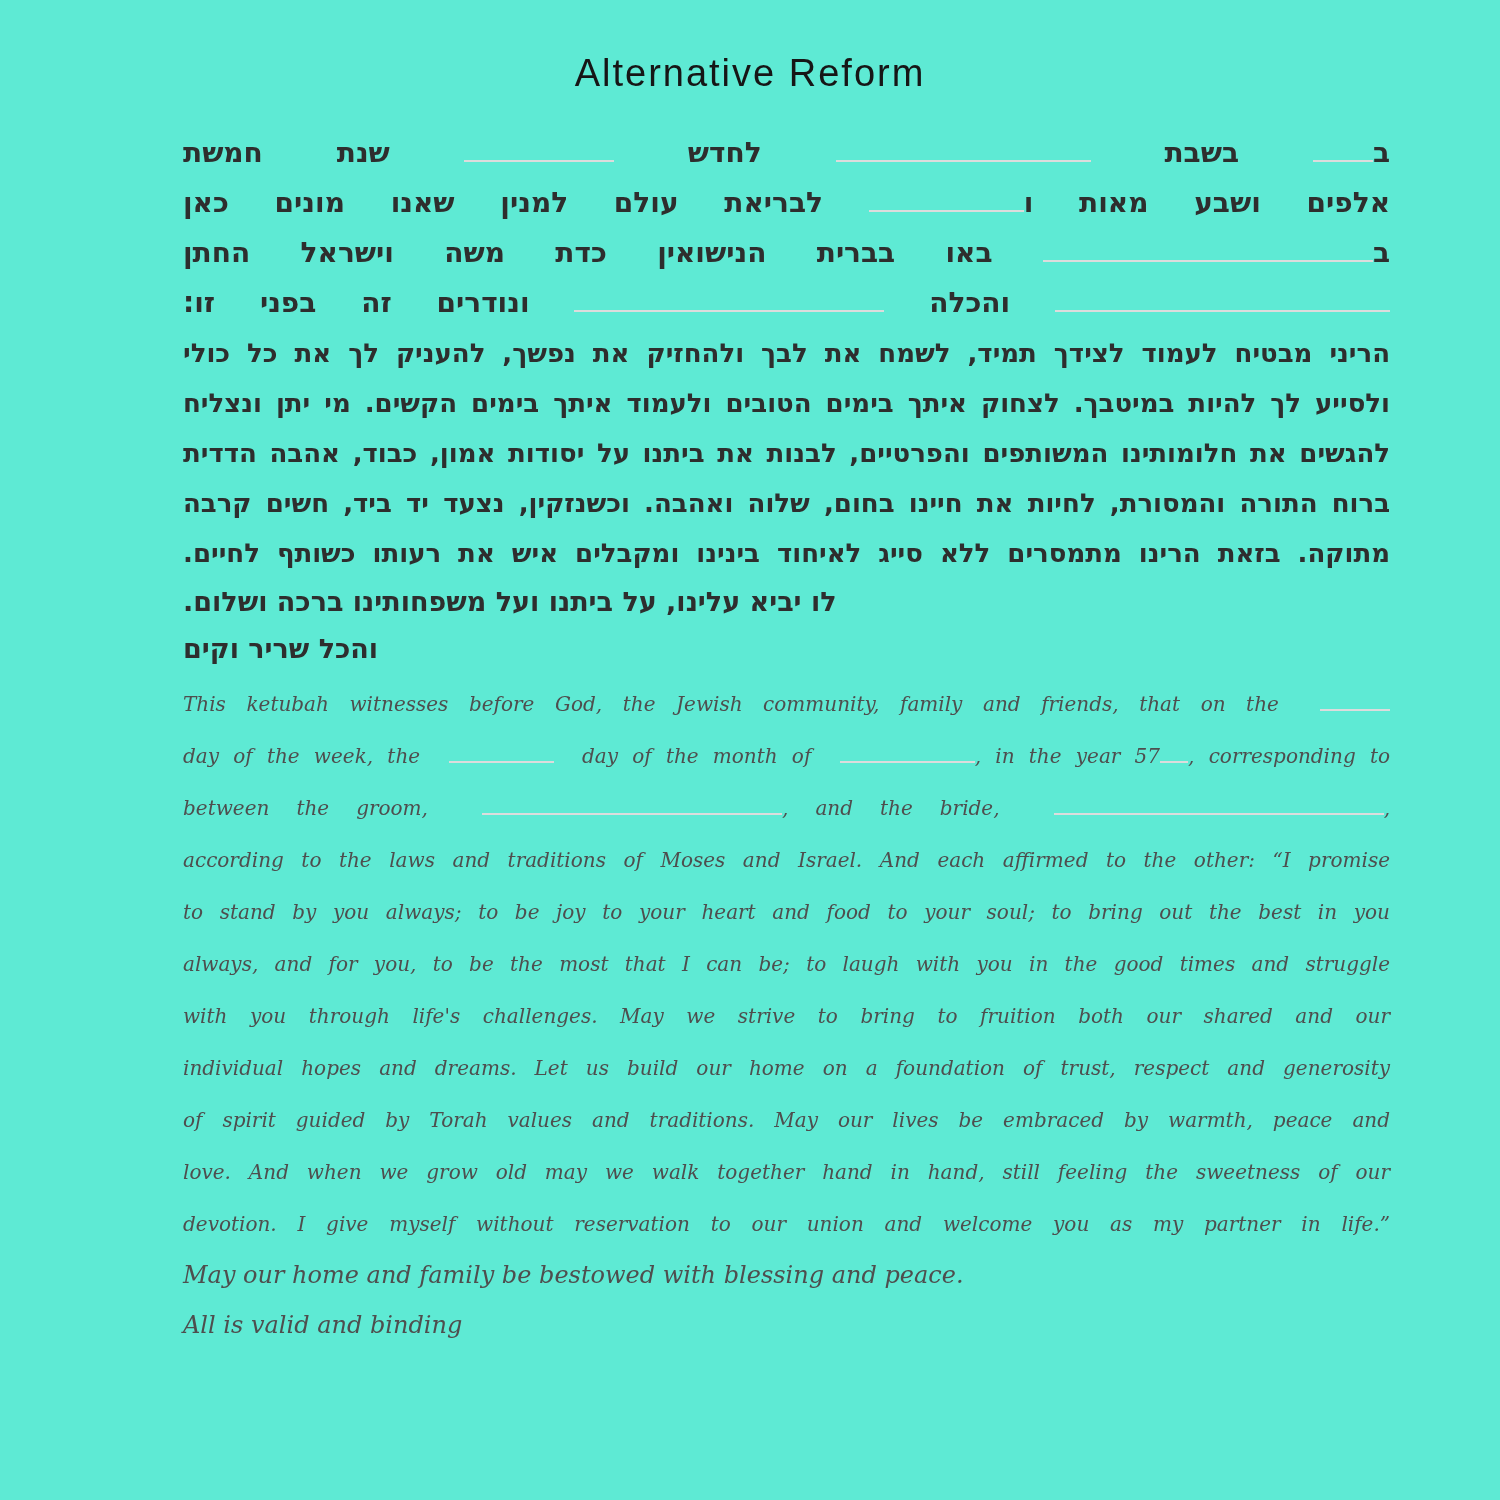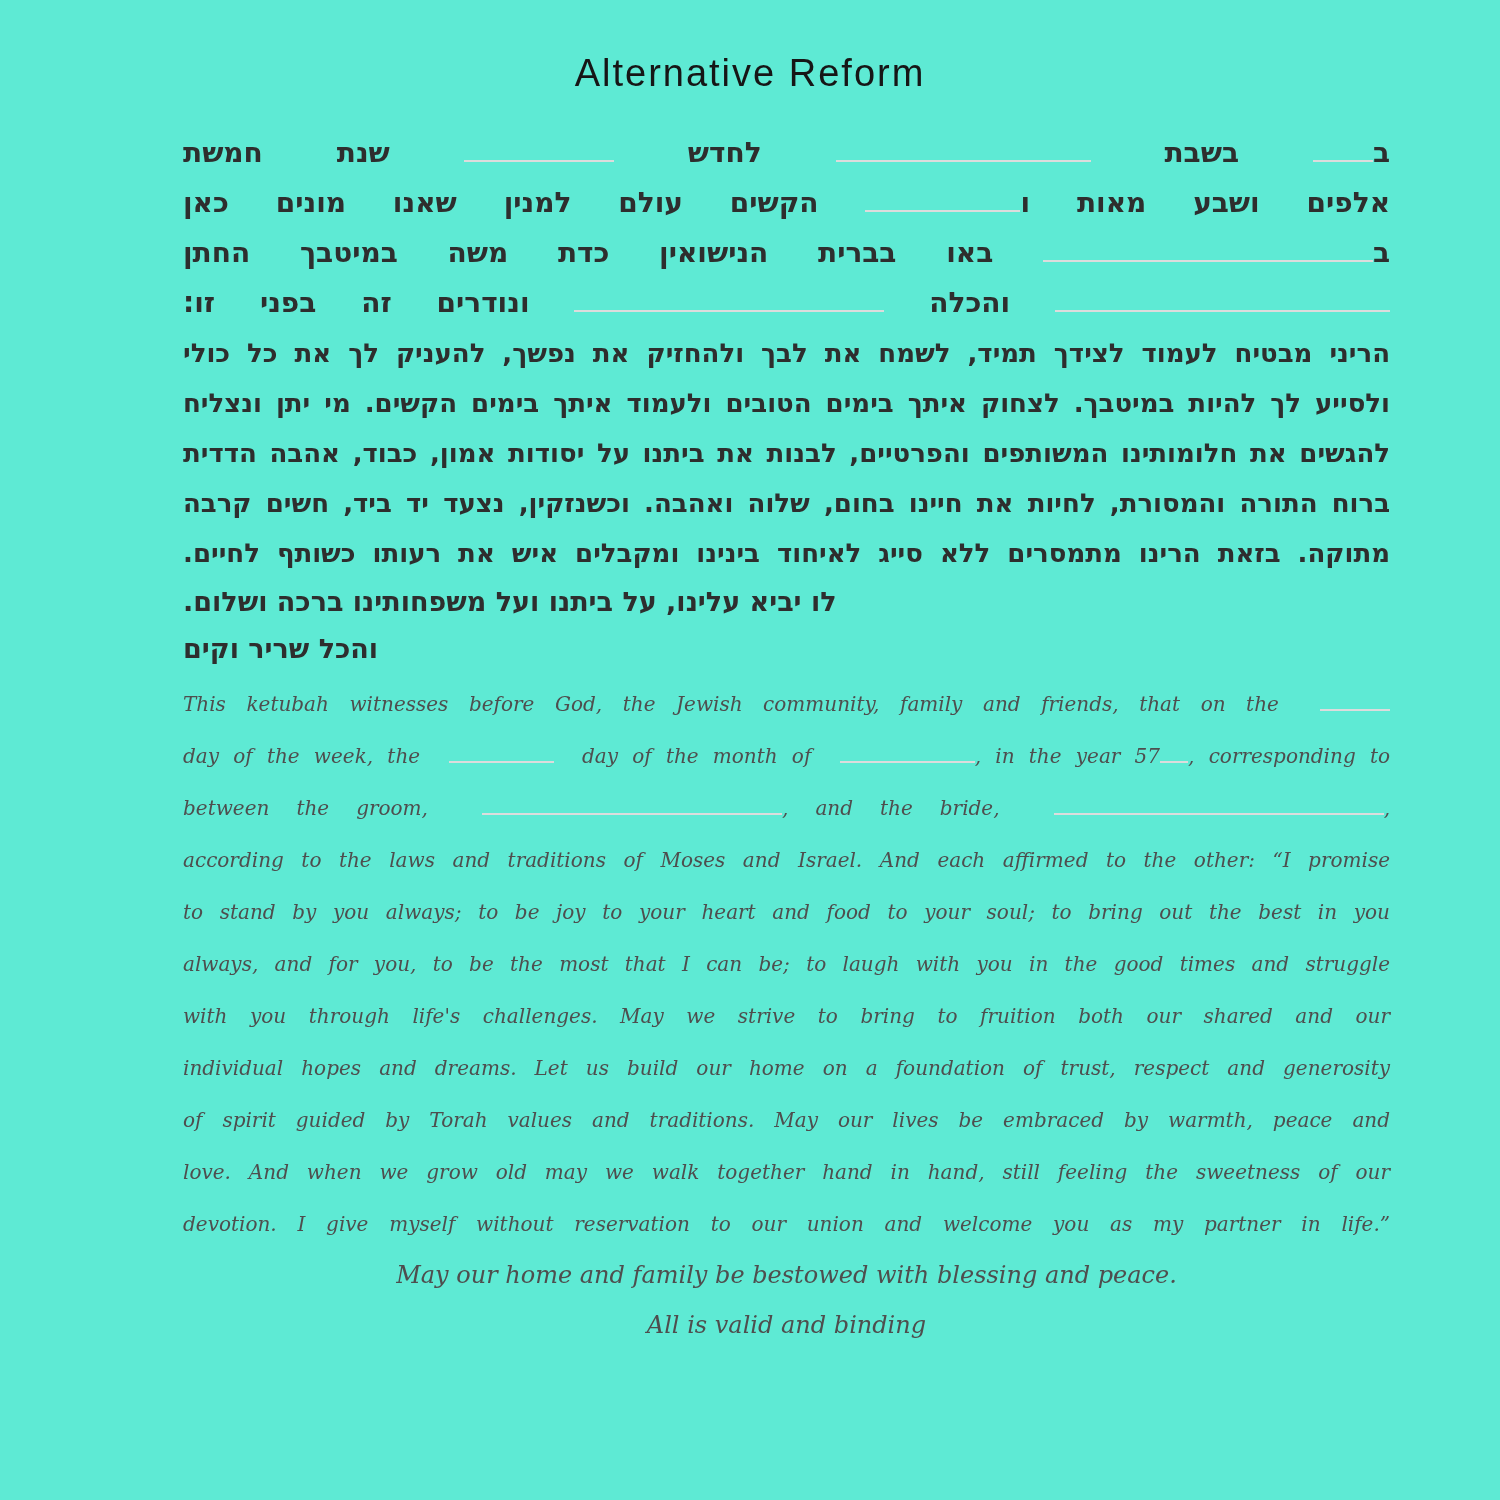--- a/index.html
+++ b/index.html
@@ -12,39 +12,39 @@
   .content{margin:32px 110px 0 183px;}
   
   .heb{direction:rtl;unicode-bidi:embed;font-family:"DejaVu Sans",sans-serif;font-weight:700;color:#2e2e2e;margin-top:20px;}
   .heb-fill-line{font-size:28px;line-height:50px;text-align:justify;text-align-last:justify;}
   .heb-par-line{font-size:26px;line-height:50px;text-align:justify;text-align-last:justify;}
   .heb-center{font-size:27px;line-height:47px;text-align:left;}
   
   .eng{font-family:"DejaVu Serif","Liberation Serif",serif;font-style:italic;color:#4e4e4e;}
   .eng-line{font-size:20px;line-height:52px;text-align:justify;text-align-last:justify;font-style:italic;}
   .eng-fill-lines .eng-line:nth-child(4){padding-left:15px;}
-  .eng-center{font-size:24px;line-height:50px;text-align:center;}
+  .eng-center{font-size:24px;line-height:50px;text-align:left;}
   .eng-block{margin-top:6px;}
   
   .blank{display:inline-block;height:18px;border-bottom:2px solid #dcdcdc;}
 </style>
 </head>
 <body>
 
 <div class="page">
 
   <div class="title">Alternative Reform</div>
 
   <div class="content">
 
     <div class="heb">
       <div>
         <div class="heb-fill-line"><span>ב</span><span class="blank" style="width: 60px;"></span>&nbsp; <span>בשבת</span>&nbsp; <span class="blank" style="width: 255px;"></span>&nbsp; <span>לחדש</span>&nbsp; <span class="blank" style="width: 150px;"></span>&nbsp; <span>שנת</span>&nbsp; <span>חמשת</span></div>
-        <div class="heb-fill-line"><span>אלפים</span>&nbsp; <span>ושבע</span>&nbsp; <span>מאות</span>&nbsp; <span>ו</span><span class="blank" style="width: 155px;"></span>&nbsp; <span>הקשים</span>&nbsp; <span>עולם</span>&nbsp; <span>למנין</span>&nbsp; <span>שאנו</span>&nbsp; <span>מונים</span>&nbsp; <span>כאן</span></div>
-        <div class="heb-fill-line"><span>ב</span><span class="blank" style="width: 330px;"></span>&nbsp; <span>באו</span>&nbsp; <span>בברית</span>&nbsp; <span>הנישואין</span>&nbsp; <span>כדת</span>&nbsp; <span>משה</span>&nbsp; <span>במיטבך</span>&nbsp; <span>החתן</span></div>
+        <div class="heb-fill-line"><span>אלפים</span>&nbsp; <span>ושבע</span>&nbsp; <span>מאות</span>&nbsp; <span>ו</span><span class="blank" style="width: 155px;"></span>&nbsp; <span>לבריאת</span>&nbsp; <span>עולם</span>&nbsp; <span>למנין</span>&nbsp; <span>שאנו</span>&nbsp; <span>מונים</span>&nbsp; <span>כאן</span></div>
+        <div class="heb-fill-line"><span>ב</span><span class="blank" style="width: 330px;"></span>&nbsp; <span>באו</span>&nbsp; <span>בברית</span>&nbsp; <span>הנישואין</span>&nbsp; <span>כדת</span>&nbsp; <span>משה</span>&nbsp; <span>וישראל</span>&nbsp; <span>החתן</span></div>
         <div class="heb-fill-line"><span class="blank" style="width: 335px;"></span>&nbsp; <span>והכלה</span>&nbsp; <span class="blank" style="width: 310px;"></span>&nbsp; <span>ונודרים</span>&nbsp; <span>זה</span>&nbsp; <span>בפני</span>&nbsp; <span>זו:</span></div>
       </div>
       <div>
           <div class="heb-par-line">הריני מבטיח לעמוד לצידך תמיד, לשמח את לבך ולהחזיק את נפשך, להעניק לך את כל כולי</div>
           <div class="heb-par-line">ולסייע לך להיות במיטבך. לצחוק איתך בימים הטובים ולעמוד איתך בימים הקשים. מי יתן ונצליח</div>
           <div class="heb-par-line">להגשים את חלומותינו המשותפים והפרטיים, לבנות את ביתנו על יסודות אמון, כבוד, אהבה הדדית</div>
           <div class="heb-par-line">ברוח התורה והמסורת, לחיות את חיינו בחום, שלוה ואהבה. וכשנזקין, נצעד יד ביד, חשים קרבה</div>
           <div class="heb-par-line">מתוקה. בזאת הרינו מתמסרים ללא סייג לאיחוד בינינו ומקבלים איש את רעותו כשותף לחיים.</div>
         </div>
       <div>

